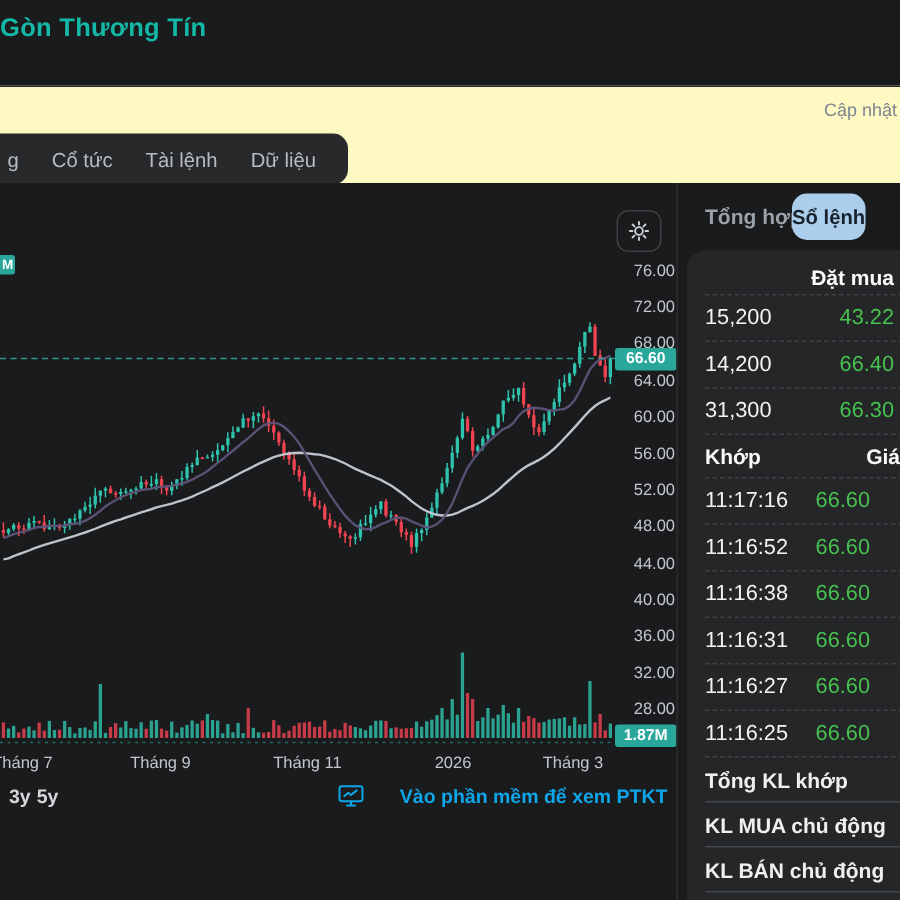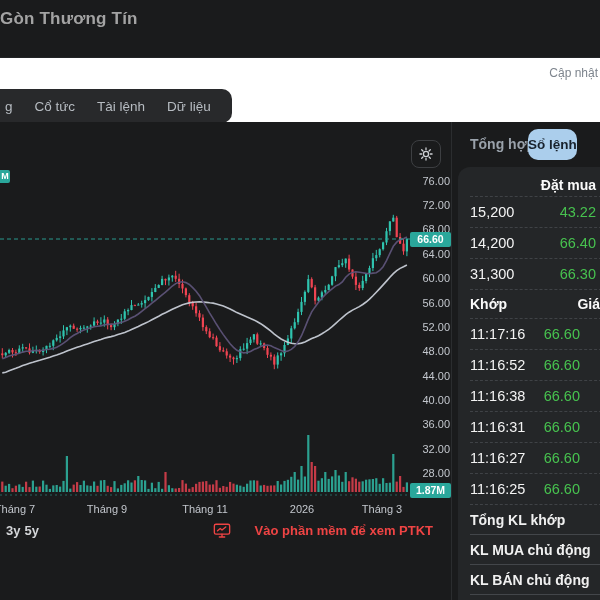--- a/index.html
+++ b/index.html
@@ -4,41 +4,41 @@
 <style>
   * { box-sizing: border-box; }
   html,body { margin:0; padding:0; }
   body {
     width:600px; height:600px; overflow:hidden; position:relative;
     background:#131415; color:#e8e8e8;
     font-family:"Liberation Sans","DejaVu Sans",sans-serif;
   }
   
   .titlebar { position:absolute; top:0; left:0; right:0; height:57px; background:#1a1b1c; }
-  .titlebar h1 { margin:0; padding:9px 0 0 0; font-size:17px; font-weight:700; color:#a3a3a3; letter-spacing:.2px; white-space:nowrap; }
-  .subbar { position:absolute; top:57px; left:0; right:0; height:65px; background:#ffffff; border-top:1px solid #222426; }
+  .titlebar h1 { margin:0; padding:9px 0 0 0; font-size:17px; font-weight:700; color:#14b8a6; letter-spacing:.2px; white-space:nowrap; }
+  .subbar { position:absolute; top:57px; left:0; right:0; height:65px; background:#fef9c3; border-top:1px solid #222426; }
   .update { position:absolute; top:8px; right:2px; font-size:12px; color:#7d848d; white-space:nowrap; }
   .tabpill { position:absolute; top:31px; left:-10px; height:34px; background:#28292b; border-radius:10px; display:flex; align-items:center; padding:0 10px 0 4px; }
   .tab { background:none; border:0; color:#b7bcc2; font-size:13.5px; padding:0 11px; cursor:pointer; font-family:inherit; white-space:nowrap; }
   
   .main { position:absolute; top:122px; left:0; right:0; bottom:0; background:#1a1b1c; }
   .vdivider { position:absolute; left:451px; top:0; bottom:0; width:1px; background:#2b2d2f; }
   
   .chart-section { position:absolute; left:0; top:0; width:451px; height:478px; overflow:hidden; }
   .gear-btn { position:absolute; left:411px; top:18px; width:30px; height:28px; border:1px solid #3d3f42; border-radius:8px; display:flex; align-items:center; justify-content:center; color:#cfd2d6; background:transparent; cursor:pointer; }
   .m-frag { position:absolute; left:0; top:48px; width:10px; height:13px; background:#2aa79b; color:#fff; font-size:9px; font-weight:700; line-height:13px; text-align:center; border-radius:0 2px 2px 0; overflow:hidden; }
   #chart-svg { position:absolute; left:0; top:0; }
   .ytick { position:absolute; left:406px; width:44px; text-align:right; font-size:11px; color:#c3c7cd; white-space:nowrap; }
   .xtick { position:absolute; top:381px; transform:translateX(-50%); font-size:11px; color:#c3c7cd; white-space:nowrap; }
   .badge { position:absolute; left:410px; width:41px; height:15px; background:#2aa79b; color:#fff; font-size:10.5px; font-weight:700; text-align:center; line-height:15px; border-radius:2px; }
   .price-badge { top:110px; }
   .vol-badge { top:361px; }
   .range-row { position:absolute; left:6px; top:401px; display:flex; gap:4px; }
   .range-btn { background:none; border:0; color:#d4d6d9; font-size:13px; font-weight:600; cursor:pointer; font-family:inherit; padding:0; }
-  .ptkt { position:absolute; right:18px; top:400px; display:flex; align-items:center; gap:24px; color:#ef4444; font-size:13px; font-weight:600; cursor:pointer; white-space:nowrap; }
+  .ptkt { position:absolute; right:6px; top:400px; display:flex; align-items:center; gap:24px; color:#0ea5e9; font-size:13px; font-weight:600; cursor:pointer; white-space:nowrap; }
   
   .aside { position:absolute; left:452px; top:0; right:0; bottom:0; }
   .toggle-plain { position:absolute; left:12px; top:13px; background:none; border:0; color:#9aa2ab; font-size:14px; font-weight:600; cursor:pointer; font-family:inherit; }
   .toggle-active { position:absolute; left:76px; top:7px; height:31px; padding:0 0; background:#abceec; border:0; border-radius:10px; color:#18222d; font-size:13.5px; font-weight:700; cursor:pointer; font-family:inherit; }
   .panel { position:absolute; left:6px; top:45px; right:-12px; bottom:-6px; background:#242628; border-radius:12px 0 0 0; padding-left:12px; overflow:hidden; }
   .buy-header { height:30px; line-height:36px; text-align:right; padding-right:16px; font-weight:700; font-size:14px; color:#fafafa; border-bottom:1px dashed #3f4246; }
   .b-row { height:31px; display:flex; align-items:center; justify-content:space-between; padding-right:16px; border-bottom:1px dashed #3f4246; }
   .b-row .qty { font-size:14.5px; color:#f3f3f3; }
   .price-green { color:#47c24f; font-size:14.5px; }
   .match-header { height:29px; display:flex; align-items:center; justify-content:space-between; padding-right:12px; font-weight:700; font-size:14px; color:#fafafa; border-bottom:1px dashed #3f4246; }

